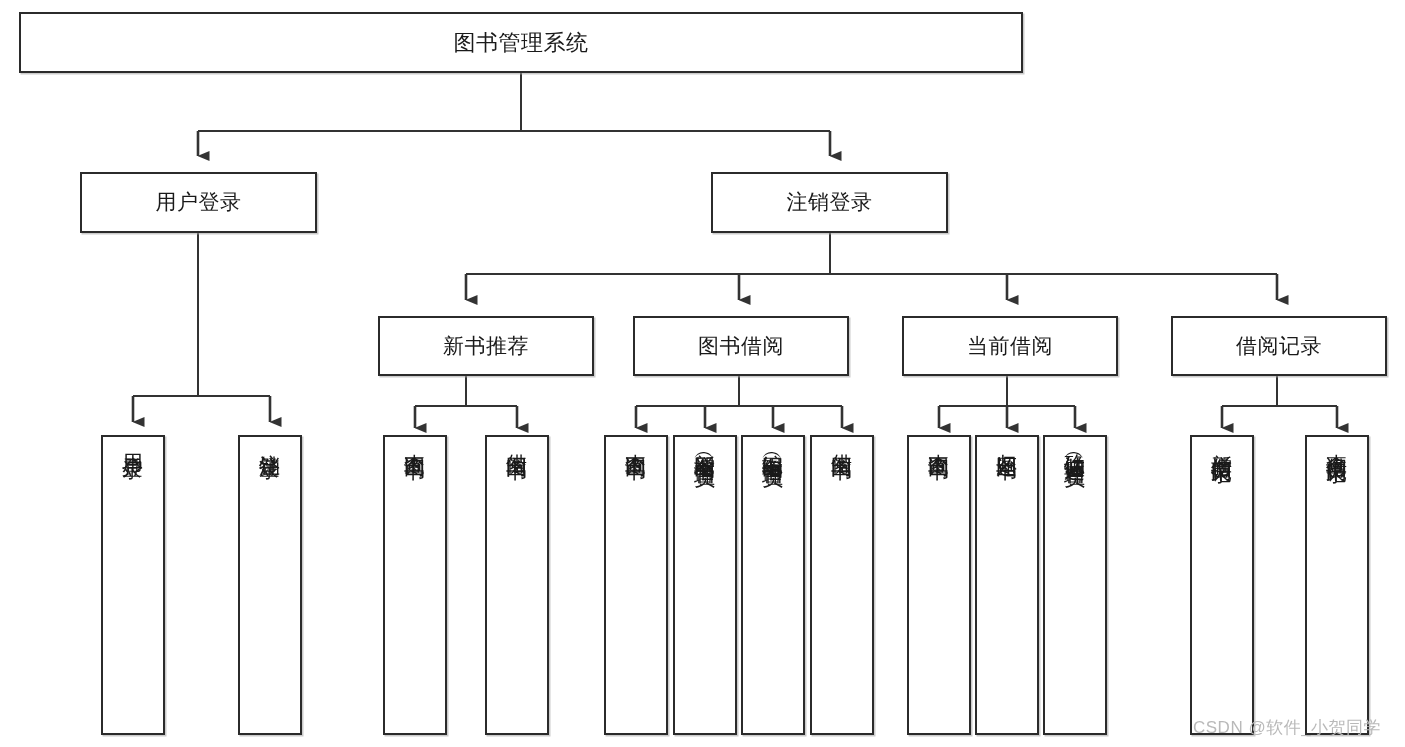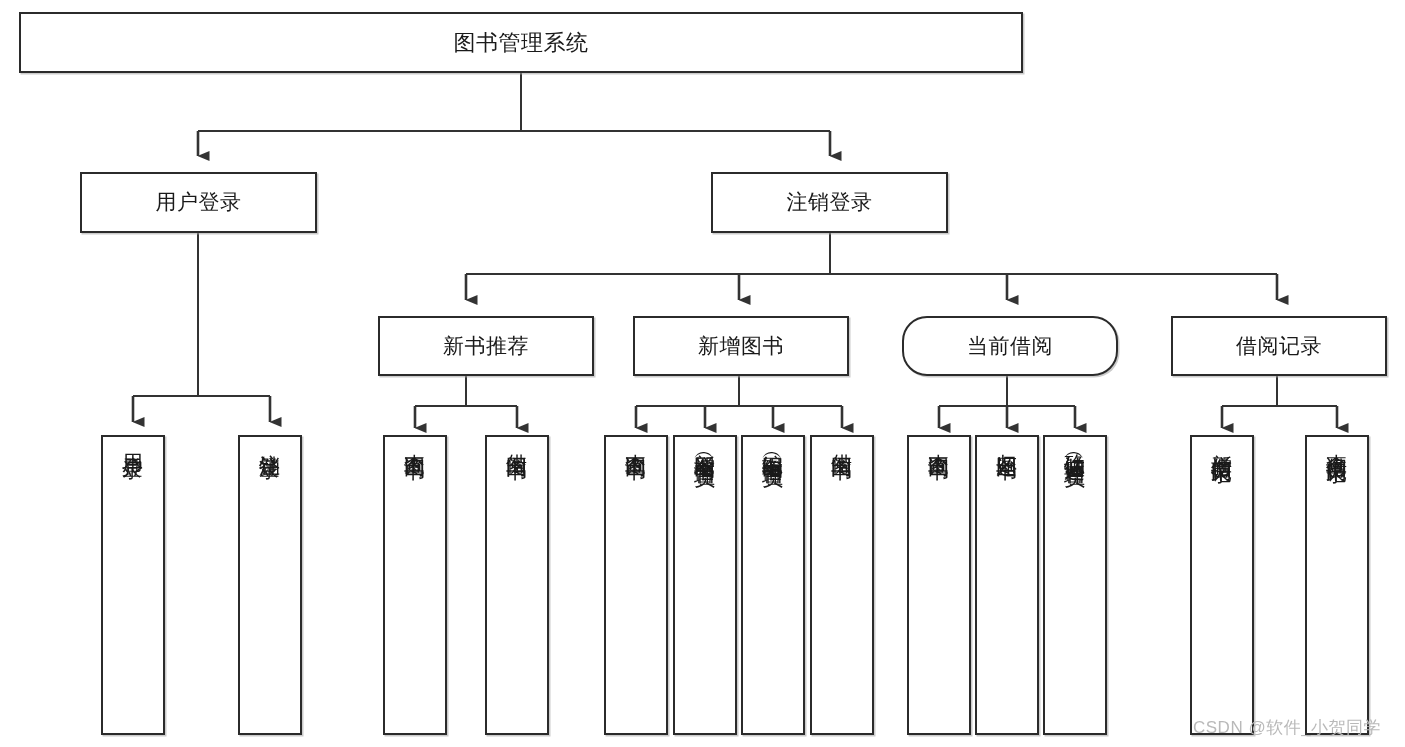--- a/index.html
+++ b/index.html
@@ -144,23 +144,23 @@
     <span class="node-label">用户登录</span>
   </div>
   <div class="node-box" style="left:711px; top:172px; width:237px; height:61px;">
     <span class="node-label">注销登录</span>
   </div>
 
   <div class="node-box" style="left:378px; top:316px; width:216px; height:60px;">
     <span class="node-label">新书推荐</span>
   </div>
   <div class="node-box" style="left:633px; top:316px; width:216px; height:60px;">
-    <span class="node-label">新增图书</span>
-  </div>
-  <div class="node-box" style="left:902px; top:316px; width:216px; height:60px;border-radius:25px;">
+    <span class="node-label">图书借阅</span>
+  </div>
+  <div class="node-box" style="left:902px; top:316px; width:216px; height:60px;">
     <span class="node-label">当前借阅</span>
   </div>
   <div class="node-box" style="left:1171px; top:316px; width:216px; height:60px;">
     <span class="node-label">借阅记录</span>
   </div>
 
   <div class="node-box node-leaf" style="left:101px; top:435px; width:64px; height:300px;">
     <span class="node-label">用户登录</span>
   </div>
   <div class="node-box node-leaf" style="left:238px; top:435px; width:64px; height:300px;">

